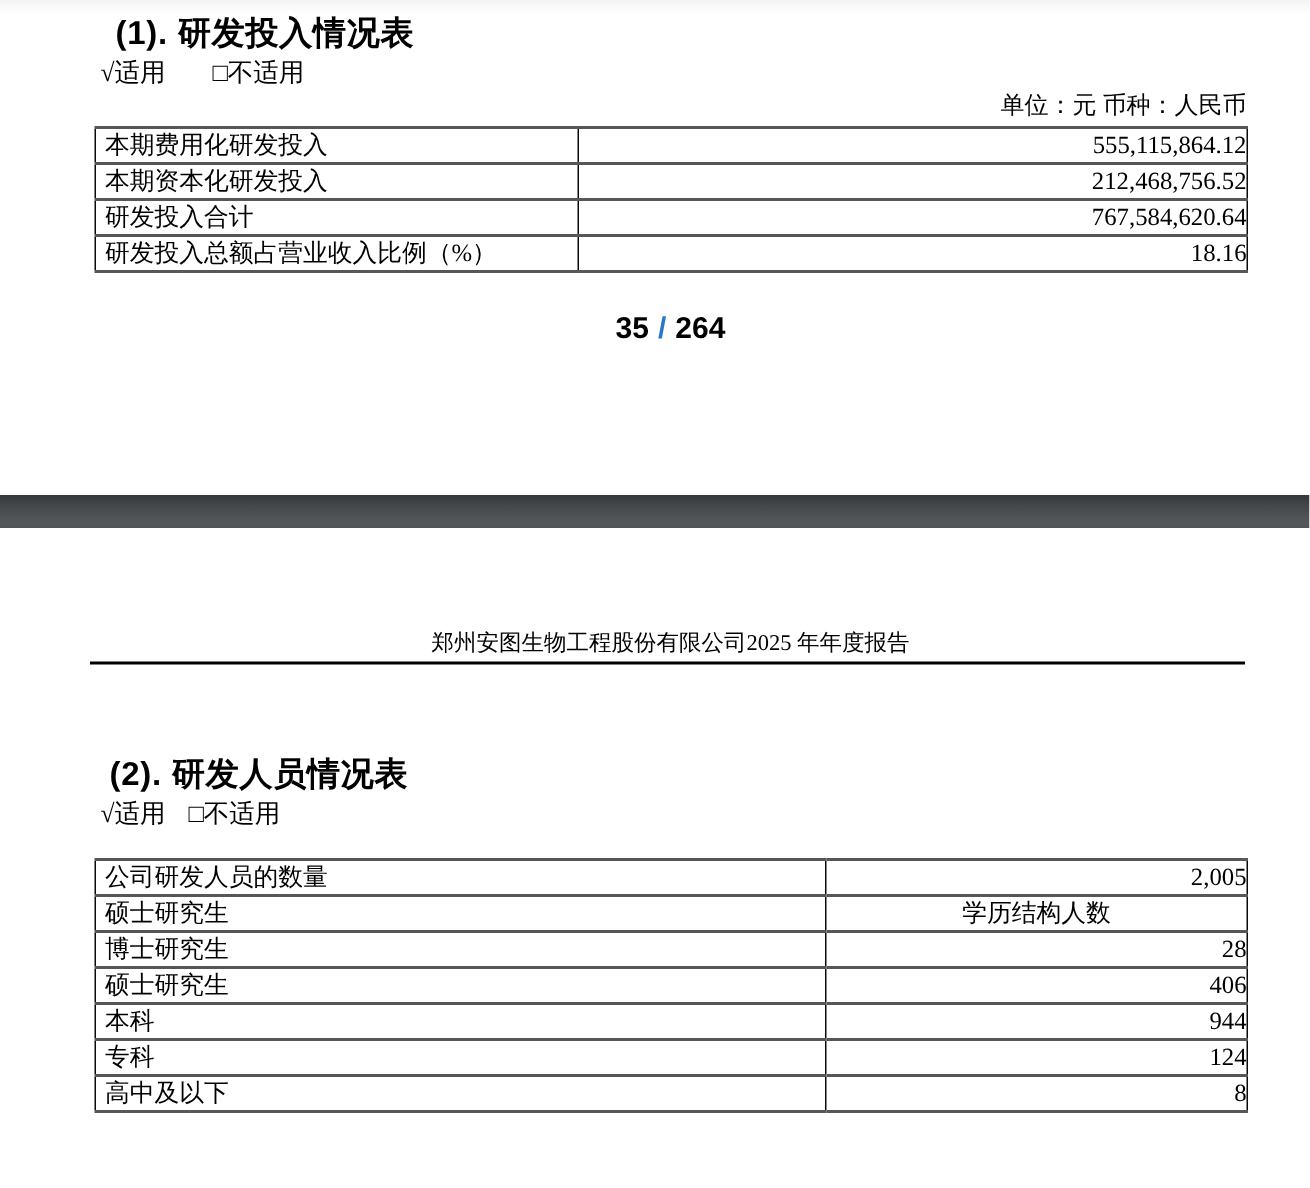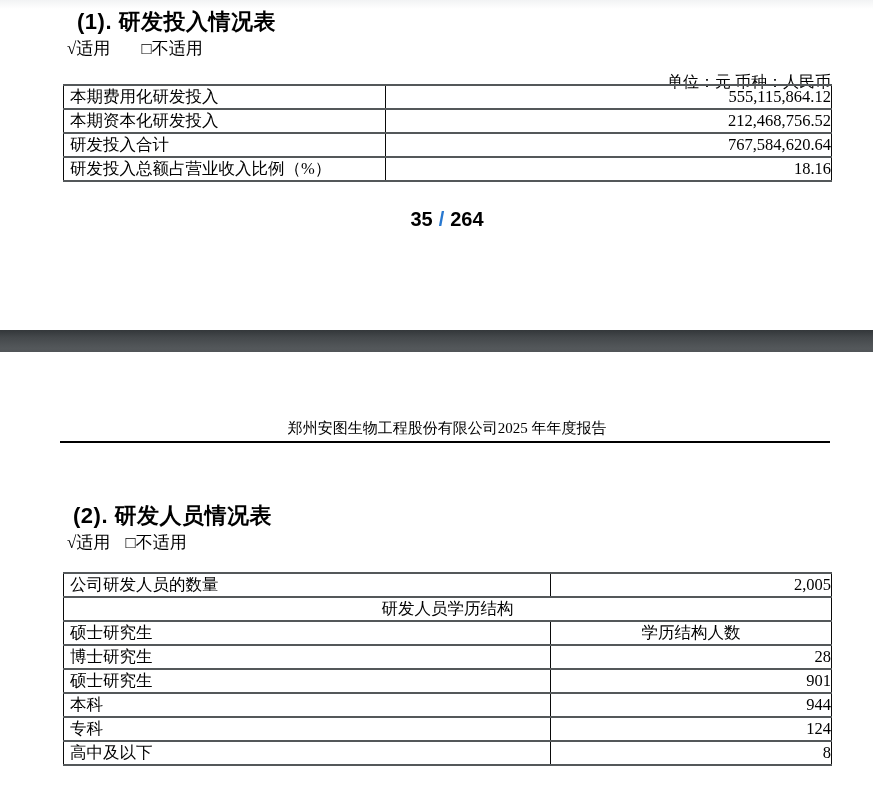--- a/index.html
+++ b/index.html
@@ -25,21 +25,21 @@
   }
   .appl-line {
     position: absolute;
     font-size: 17px;
     white-space: nowrap;
   }
   .appl-line .gap-wide { margin-left: 27px; }
   .appl-line .gap-narrow { margin-left: 11px; }
   .unit-note {
     position: absolute;
-    right: 42px; top: 72px;
+    right: 42px; top: 60px;
     font-size: 16px;
     white-space: nowrap;
   }
   .doc-table {
     position: absolute;
     left: 63px;
     border-collapse: collapse;
     table-layout: fixed;
     width: 768px;
     font-size: 16.5px;
@@ -149,33 +149,30 @@
   <colgroup>
       <col style="width:487px">
       <col style="width:281px">
     </colgroup>
   <tbody>
     <tr>
       <td>公司研发人员的数量</td>
       <td class="val">2,005</td>
     </tr>
     <tr>
-      <td colspan="2" class="center">研发人员学历结构</td>
-    </tr>
-    <tr>
       <td>硕士研究生</td>
       <td class="center">学历结构人数</td>
     </tr>
     <tr>
       <td>博士研究生</td>
       <td class="val">28</td>
     </tr>
     <tr>
       <td>硕士研究生</td>
-      <td class="val">901</td>
+      <td class="val">406</td>
     </tr>
     <tr>
       <td>本科</td>
       <td class="val">944</td>
     </tr>
     <tr>
       <td>专科</td>
       <td class="val">124</td>
     </tr>
     <tr>

